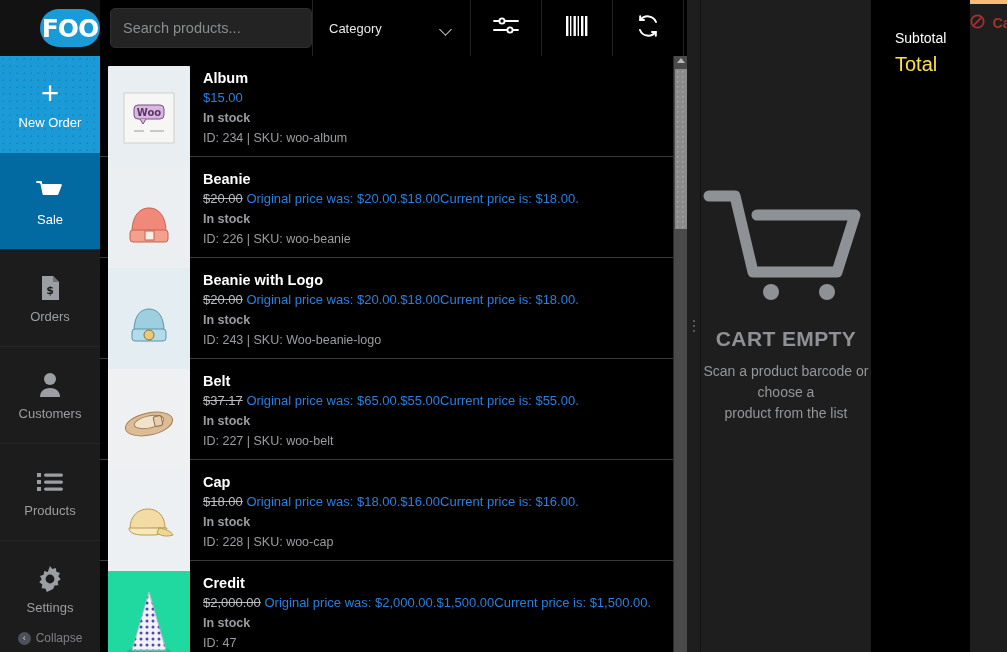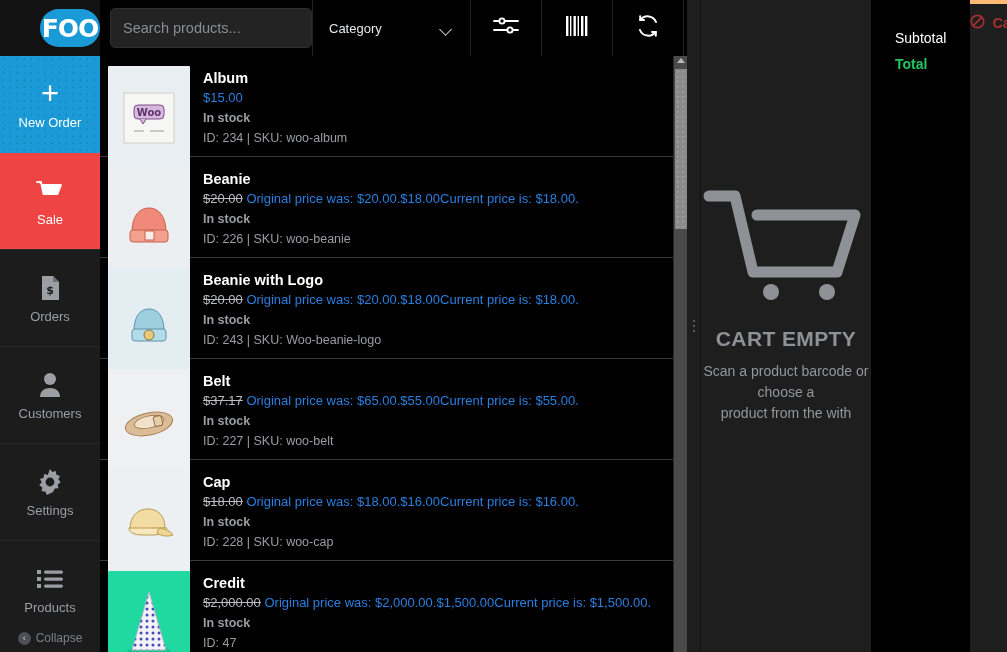--- a/index.html
+++ b/index.html
@@ -42,21 +42,21 @@
   .nav-item .ico { display: flex; align-items: center; justify-content: center; height: 30px; }
   .nav-item.new-order {
     background: #1b9ad8; color: #fff;
     background-image: radial-gradient(circle, rgba(0,0,0,0.12) 1px, transparent 1px);
     background-size: 7px 7px;
     border-bottom: none;
   }
   .nav-item.new-order .plus {
     font-size: 31px; line-height: 26px; font-weight: 300; color:#fff;
   }
-  .nav-item.active { background: #ef4444; color: #fff; }
+  .nav-item.active { background: #0369a1; color: #fff; }
   .nav-item.active svg { fill: #fff; stroke: #fff; }
   .nav-item svg { fill: #9b9ea3; }
   .collapse {
     position: absolute; bottom: 0; left: 0; right: 0;
     height: 28px;
     display: flex; align-items: center; justify-content: center; gap: 5px;
     color: #7c8086; font-size: 12px; cursor: pointer;
     background: #1c1c1c;
   }
   .collapse .circ {
@@ -169,21 +169,21 @@
   .cart-empty h2 {
     color: #8e9196; font-size: 21px; font-weight: bold;
     letter-spacing: .4px; margin-bottom: 10px; white-space: nowrap;
   }
   .cart-empty p {
     color: #93969b; font-size: 14px; line-height: 21px;
     text-align: center; max-width: 260px; white-space: pre-line;
   }
   .totals { background: #000; padding: 26px 24px 22px; }
   .totals .sub { color: #fff; font-size: 14px; line-height: 24px; }
-  .totals .tot { color: #22c55e; font-size: 14px; font-weight: bold; line-height: 28px; }
+  .totals .tot { color: #fde047; font-size: 20px; font-weight: normal; line-height: 28px; }
   .cart-actions {
     height: 42px; background: #1e1e1e;
     display: flex; align-items: center; justify-content: space-around;
     border-top: 4px solid #fdba74;
   }
   .act { display: flex; align-items: center; gap: 7px; font-size: 14.5px; font-weight: bold; cursor: pointer; }
   .act.cancel { color: #a63030; }
   .act.save { color: #84cc16; }
 </style>
 </head>
@@ -224,44 +224,44 @@
     </div>
 
     <div class="nav-item">
       <div class="ico">
         <svg width="24" height="26" viewBox="0 0 24 26">
             <circle cx="12" cy="7" r="6" fill="#9b9ea3"></circle>
             <path d="M2 25c0-6 4.5-9 10-9s10 3 10 9z" fill="#9b9ea3"></path>
           </svg>
       </div>
       <span>Customers</span>
-    </div>
-
-    <div class="nav-item">
-      <div class="ico">
-        <svg width="26" height="26" viewBox="0 0 26 26">
-            <path fill="#9b9ea3" d="M13 0l2.2 3.1 3.6-1 .6 3.7 3.6 1.1-1.7 3.4 2.4 2.9-3 2.3.7 3.7-3.7.3-1.6 3.4L13 24.4l-3.1 1.5-1.6-3.4-3.7-.3.7-3.7-3-2.3 2.4-2.9L3 9.9l3.6-1.1.6-3.7 3.6 1z"></path>
-            <circle cx="13" cy="13" r="4.4" fill="#1c1c1c"></circle>
-          </svg>
-      </div>
-      <span>Settings</span>
     </div>
 
     <div class="nav-item">
       <div class="ico">
         <svg width="26" height="22" viewBox="0 0 26 22">
           <rect x="0" y="2" width="4" height="4" fill="#9b9ea3"></rect>
             <rect x="7" y="2.5" width="19" height="3.2" rx="1.6" fill="#9b9ea3"></rect>
           <rect x="0" y="9" width="4" height="4" fill="#9b9ea3"></rect>
             <rect x="7" y="9.5" width="19" height="3.2" rx="1.6" fill="#9b9ea3"></rect>
           <rect x="0" y="16" width="4" height="4" fill="#9b9ea3"></rect>
             <rect x="7" y="16.5" width="19" height="3.2" rx="1.6" fill="#9b9ea3"></rect>
         </svg>
       </div>
       <span>Products</span>
+    </div>
+
+    <div class="nav-item">
+      <div class="ico">
+        <svg width="26" height="26" viewBox="0 0 26 26">
+            <path fill="#9b9ea3" d="M13 0l2.2 3.1 3.6-1 .6 3.7 3.6 1.1-1.7 3.4 2.4 2.9-3 2.3.7 3.7-3.7.3-1.6 3.4L13 24.4l-3.1 1.5-1.6-3.4-3.7-.3.7-3.7-3-2.3 2.4-2.9L3 9.9l3.6-1.1.6-3.7 3.6 1z"></path>
+            <circle cx="13" cy="13" r="4.4" fill="#1c1c1c"></circle>
+          </svg>
+      </div>
+      <span>Settings</span>
     </div>
 
     <div class="collapse">
       <span class="circ">‹</span>
       <span>Collapse</span>
     </div>
   </div>
 
   <div class="main">
 
@@ -434,21 +434,21 @@
     <div class="cart-empty">
       <div class="cicon">
         <svg width="170" height="115" viewBox="0 0 170 115" fill="none" stroke="#8e9196" stroke-width="11" stroke-linecap="round" stroke-linejoin="round">
           <path d="M8 8h26l18 76h84l18-57H56"></path>
           <circle cx="70" cy="104" r="8" fill="#8e9196" stroke="none"></circle>
           <circle cx="126" cy="104" r="8" fill="#8e9196" stroke="none"></circle>
         </svg>
       </div>
       <h2>CART EMPTY</h2>
       <p>Scan a product barcode or choose a
-product from the with</p>
+product from the list</p>
     </div>
 
     <div class="totals">
       <div class="sub">Subtotal</div>
       <div class="tot">Total</div>
     </div>
 
     <div class="cart-actions">
       <div class="act cancel">
         <span>

